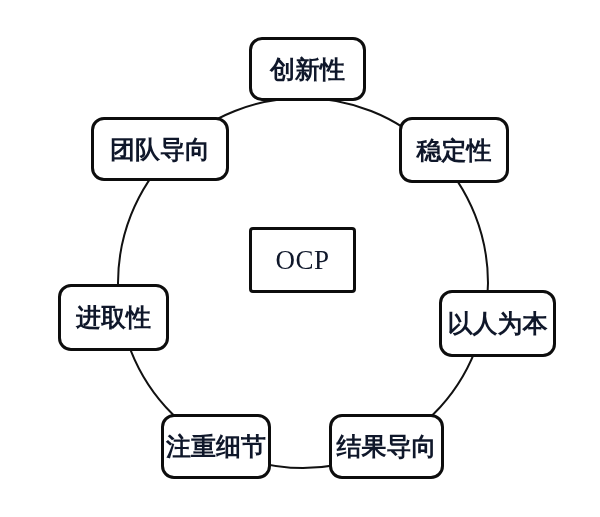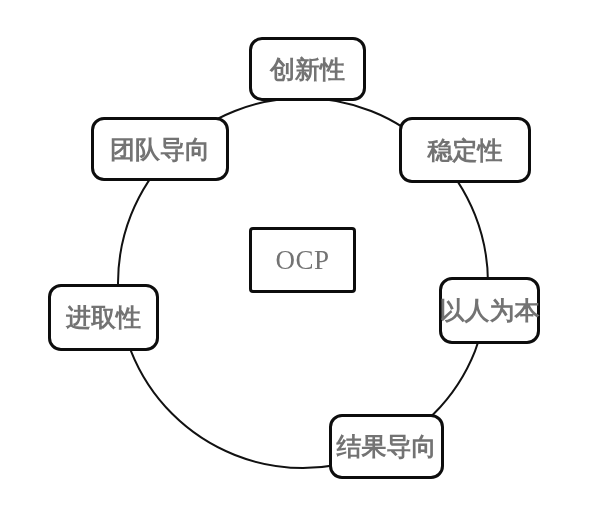--- a/index.html
+++ b/index.html
@@ -34,42 +34,42 @@
     border-radius: 13px;
     display: flex;
     align-items: center;
     justify-content: center;
     z-index: 5;
   }
   .node-label {
     font-family: "DejaVu Sans", "Liberation Sans", sans-serif;
     font-size: 25px;
     font-weight: 700;
-    color: #737373;
+    color: #0f172a;
     line-height: 1;
     white-space: nowrap;
     letter-spacing: 0px;
   }
   .node.center {
     border-width: 3px;
     border-radius: 4px;
   }
   .node.center .node-label {
     font-family: "Liberation Serif", "DejaVu Serif", serif;
     font-size: 27px;
     font-weight: 400;
     letter-spacing: 0.5px;
   }
   
   #node-0 { left: 249px; top: 37px;  width: 117px; height: 64px; }
-  #node-1 { left: 399px; top: 117px; width: 132px; height: 66px; }
-  #node-2 { left: 439px; top: 277px; width: 101px; height: 67px; }
+  #node-1 { left: 399px; top: 117px; width: 110px; height: 66px; }
+  #node-2 { left: 439px; top: 290px; width: 117px; height: 67px; }
   #node-3 { left: 329px; top: 414px; width: 115px; height: 65px; }
   #node-4 { left: 161px; top: 414px; width: 110px; height: 65px; }
-  #node-5 { left: 48px;  top: 284px; width: 111px; height: 67px; }
+  #node-5 { left: 58px;  top: 284px; width: 111px; height: 67px; }
   #node-6 { left: 91px;  top: 117px; width: 138px; height: 64px; }
   #node-center { left: 249px; top: 227px; width: 107px; height: 66px; }
 </style>
 </head>
 <body>
 
 <div id="diagram">
 
   <svg id="ring-svg" viewBox="0 0 600 517" aria-hidden="true">
     <circle cx="303" cy="283" r="185" fill="none" stroke="#111111" stroke-width="2"></circle>
@@ -84,20 +84,23 @@
   </div>
 
   <div class="node" id="node-2">
     <span class="node-label">以人为本</span>
   </div>
 
   <div class="node" id="node-3">
     <span class="node-label">结果导向</span>
   </div>
 
+  <div class="node" id="node-4">
+    <span class="node-label">注重细节</span>
+  </div>
 
   <div class="node" id="node-5">
     <span class="node-label">进取性</span>
   </div>
 
   <div class="node" id="node-6">
     <span class="node-label">团队导向</span>
   </div>
 
   <div class="node center" id="node-center">

